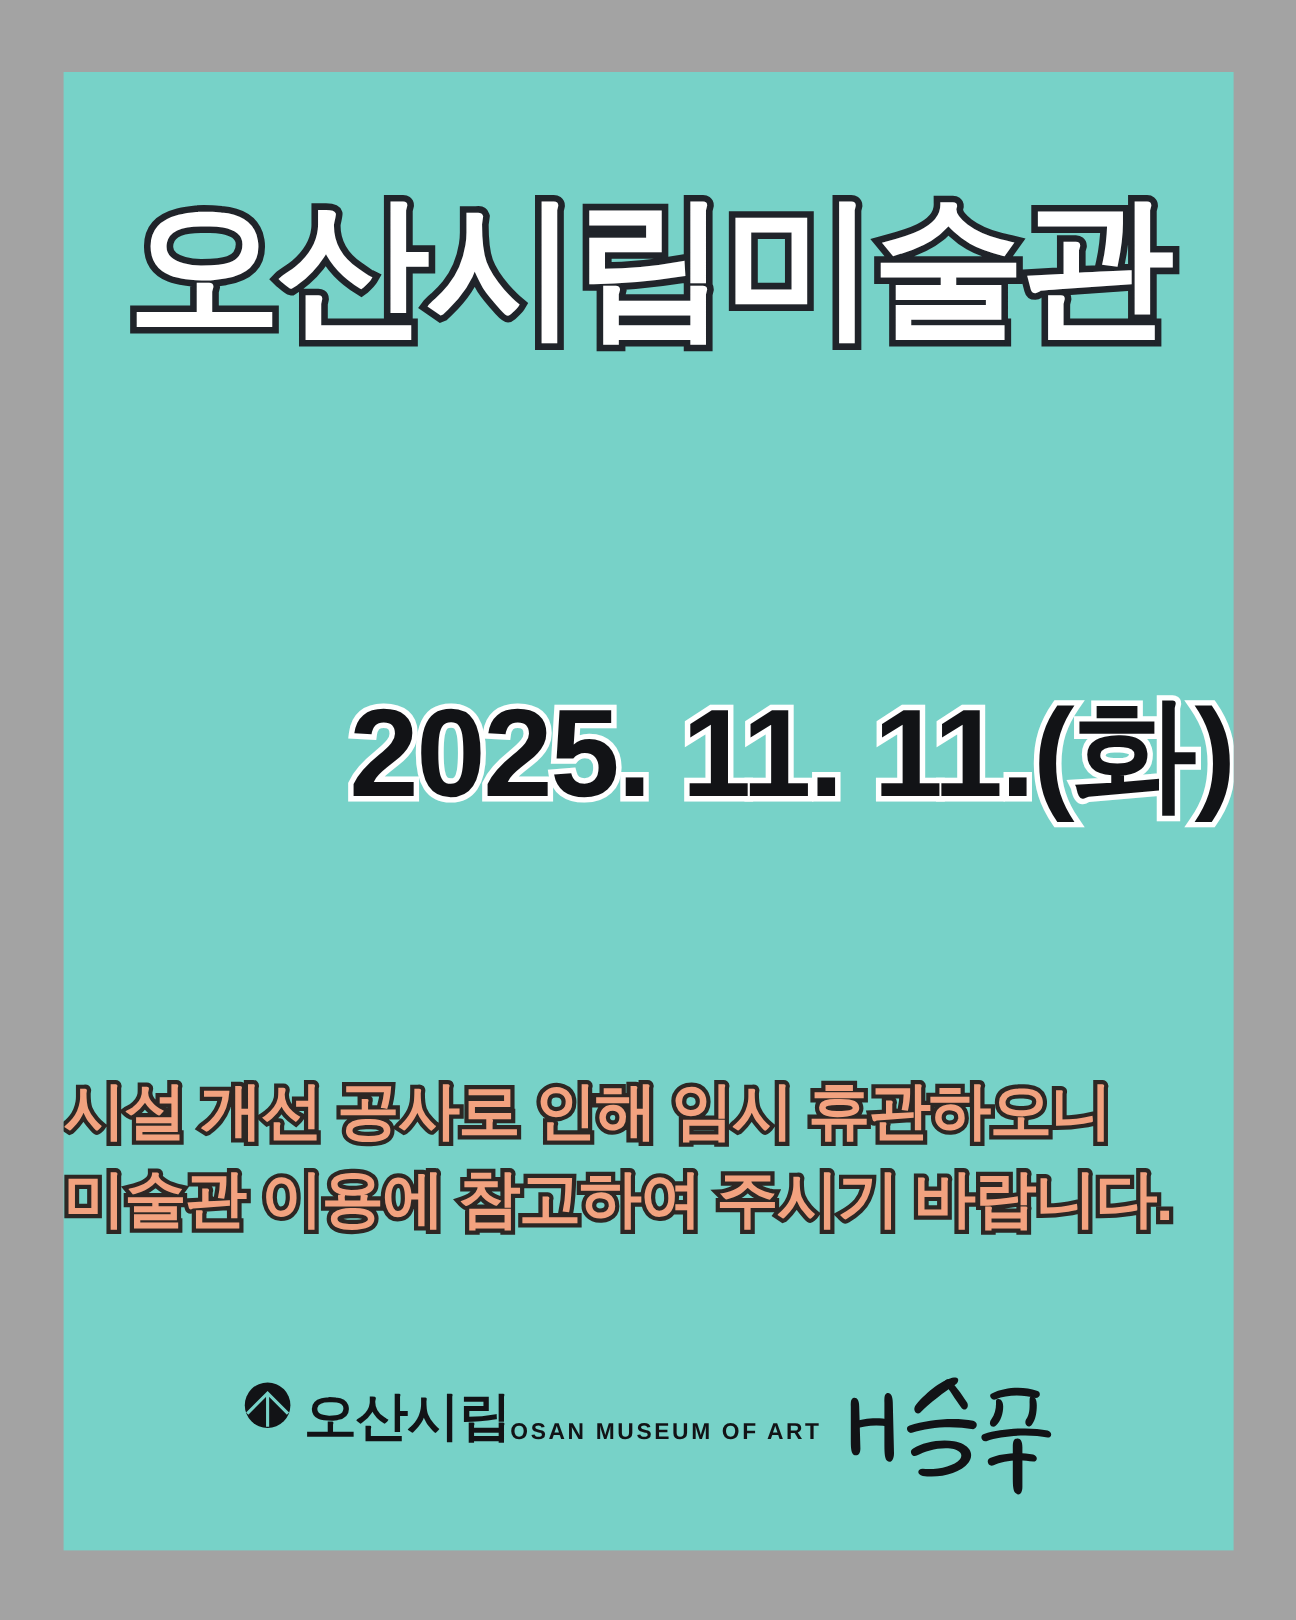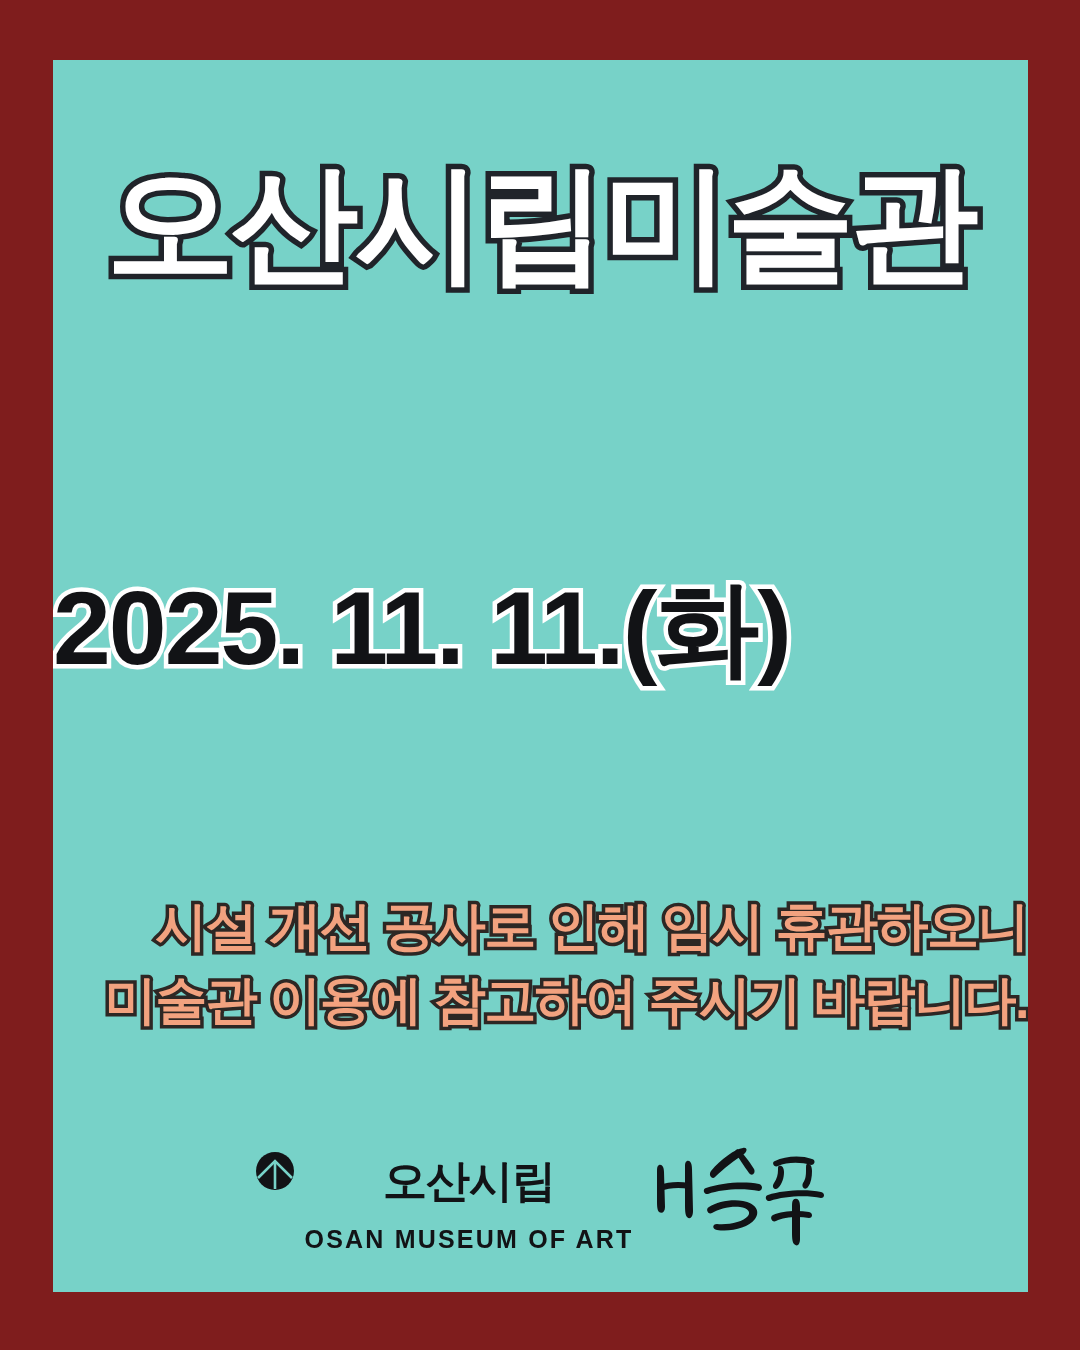--- a/index.html
+++ b/index.html
@@ -12,21 +12,21 @@
 
   body {
     font-family: "Liberation Sans", "DejaVu Sans", sans-serif;
     background: #ee8166;
   }
 
   .poster {
     position: relative;
     width: 1080px;
     height: 1350px;
-    background: #7f1d1d;
+    background: #a3a3a3;
   }
 
   .inner-panel {
     position: absolute;
     left: 53px;
     top: 60px;
     width: 975px;
     height: 1232px;
     background: #77d2c8;
     overflow: hidden;
@@ -68,42 +68,42 @@
     -webkit-text-stroke: 11px #20242a;
     paint-order: stroke fill;
   }
 
   
   .dates {
     position: absolute;
     left: 0;
     top: 500px;
     width: 975px;
-    text-align: left;
+    text-align: right;
   }
 
   .date-line {
     display: block;
     font-size: 104px;
     line-height: 1.32;
     font-weight: 700;
     letter-spacing: -2px;
     color: #121316;
     -webkit-text-stroke: 9px #ffffff;
     paint-order: stroke fill;
     white-space: nowrap;
   }
 
   
   .message {
     position: absolute;
     left: 0;
     top: 830px;
     width: 975px;
-    text-align: right;
+    text-align: left;
   }
 
   .message-line {
     display: block;
     font-size: 52px;
     line-height: 1.42;
     font-weight: 700;
     letter-spacing: -1.5px;
     color: #f2a27f;
     -webkit-text-stroke: 7px #2d2724;
@@ -125,36 +125,35 @@
 
   .logo-emblem {
     width: 40px;
     height: 40px;
     margin-top: 6px;
     flex: 0 0 auto;
   }
 
   .logo-korean-block {
     display: flex;
-    flex-direction: column;
     align-items: center;
     margin-top: 14px;
   }
 
   .logo-korean {
     font-size: 44px;
     font-weight: 700;
     letter-spacing: -1px;
     color: #121316;
     line-height: 1;
   }
 
   .logo-english {
     margin-top: 24px;
-    font-size: 25px;
+    font-size: 19px;
     font-weight: 700;
     letter-spacing: 2.2px;
     color: #121316;
     line-height: 1;
   }
 
   .logo-brush {
     margin-left: 8px;
     margin-top: -4px;
     flex: 0 0 auto;

